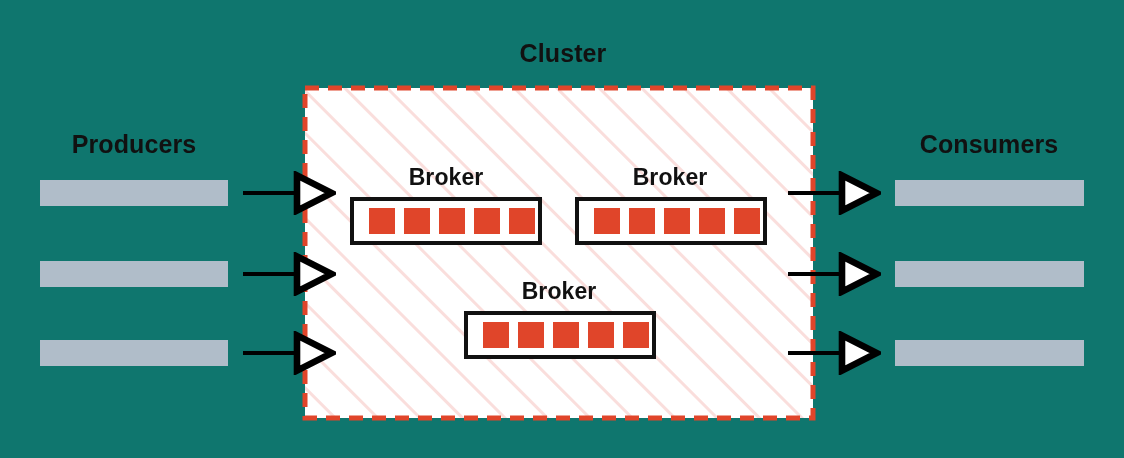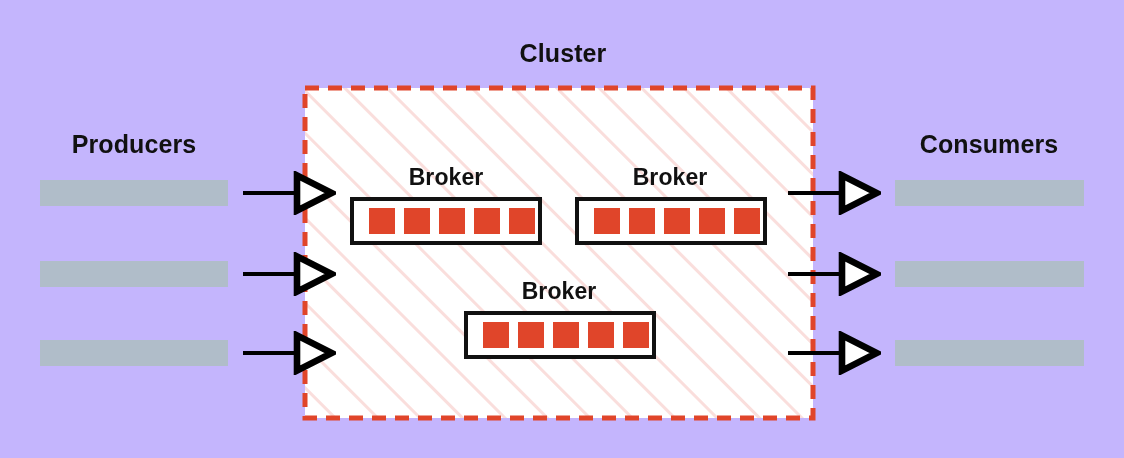--- a/index.html
+++ b/index.html
@@ -8,21 +8,21 @@
     padding: 0;
     background: #ffffff;
   }
   body {
     font-family: "Liberation Sans", sans-serif;
   }
   #diagram-root {
     position: relative;
     width: 1124px;
     height: 458px;
-    background: #c4b5fd;
+    background: #0f766e;
     overflow: hidden;
   }
   #diagram-svg {
     position: absolute;
     top: 0;
     left: 0;
     width: 1124px;
     height: 458px;
     display: block;
   }

